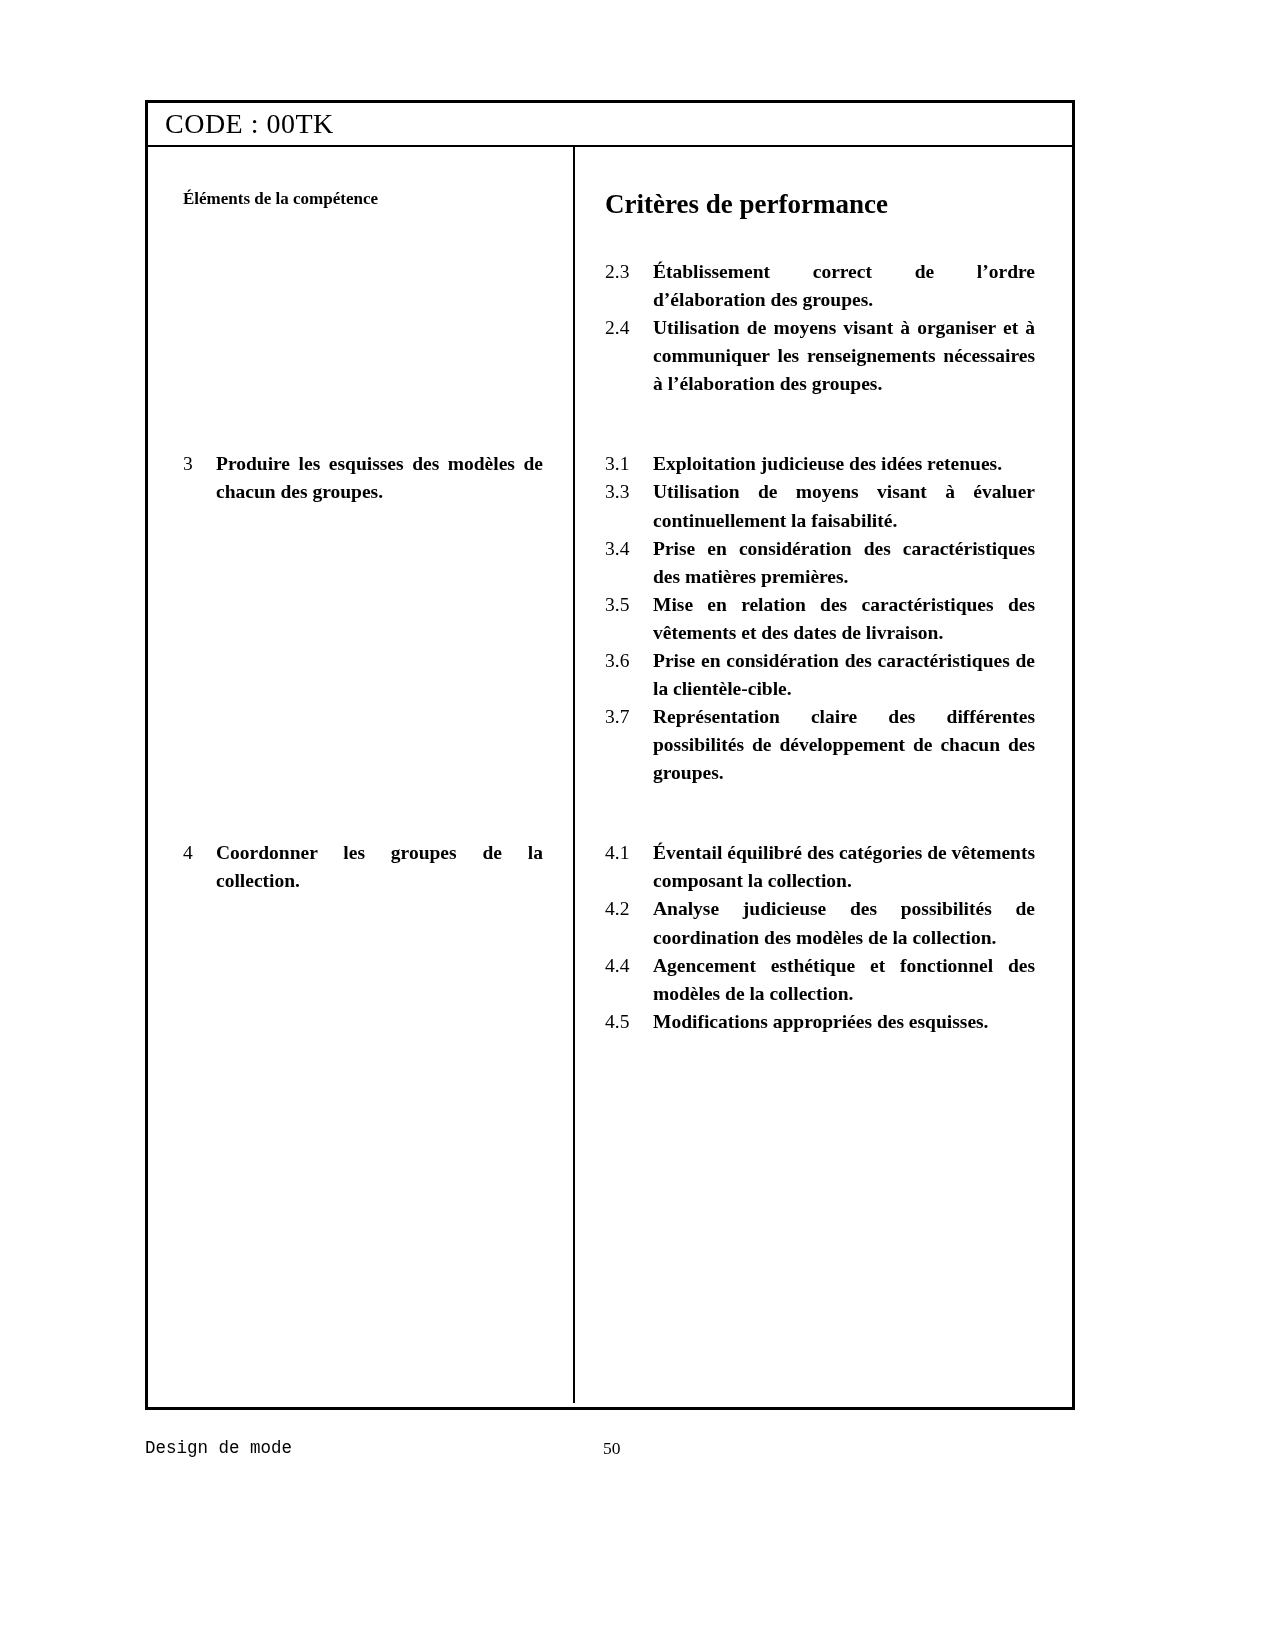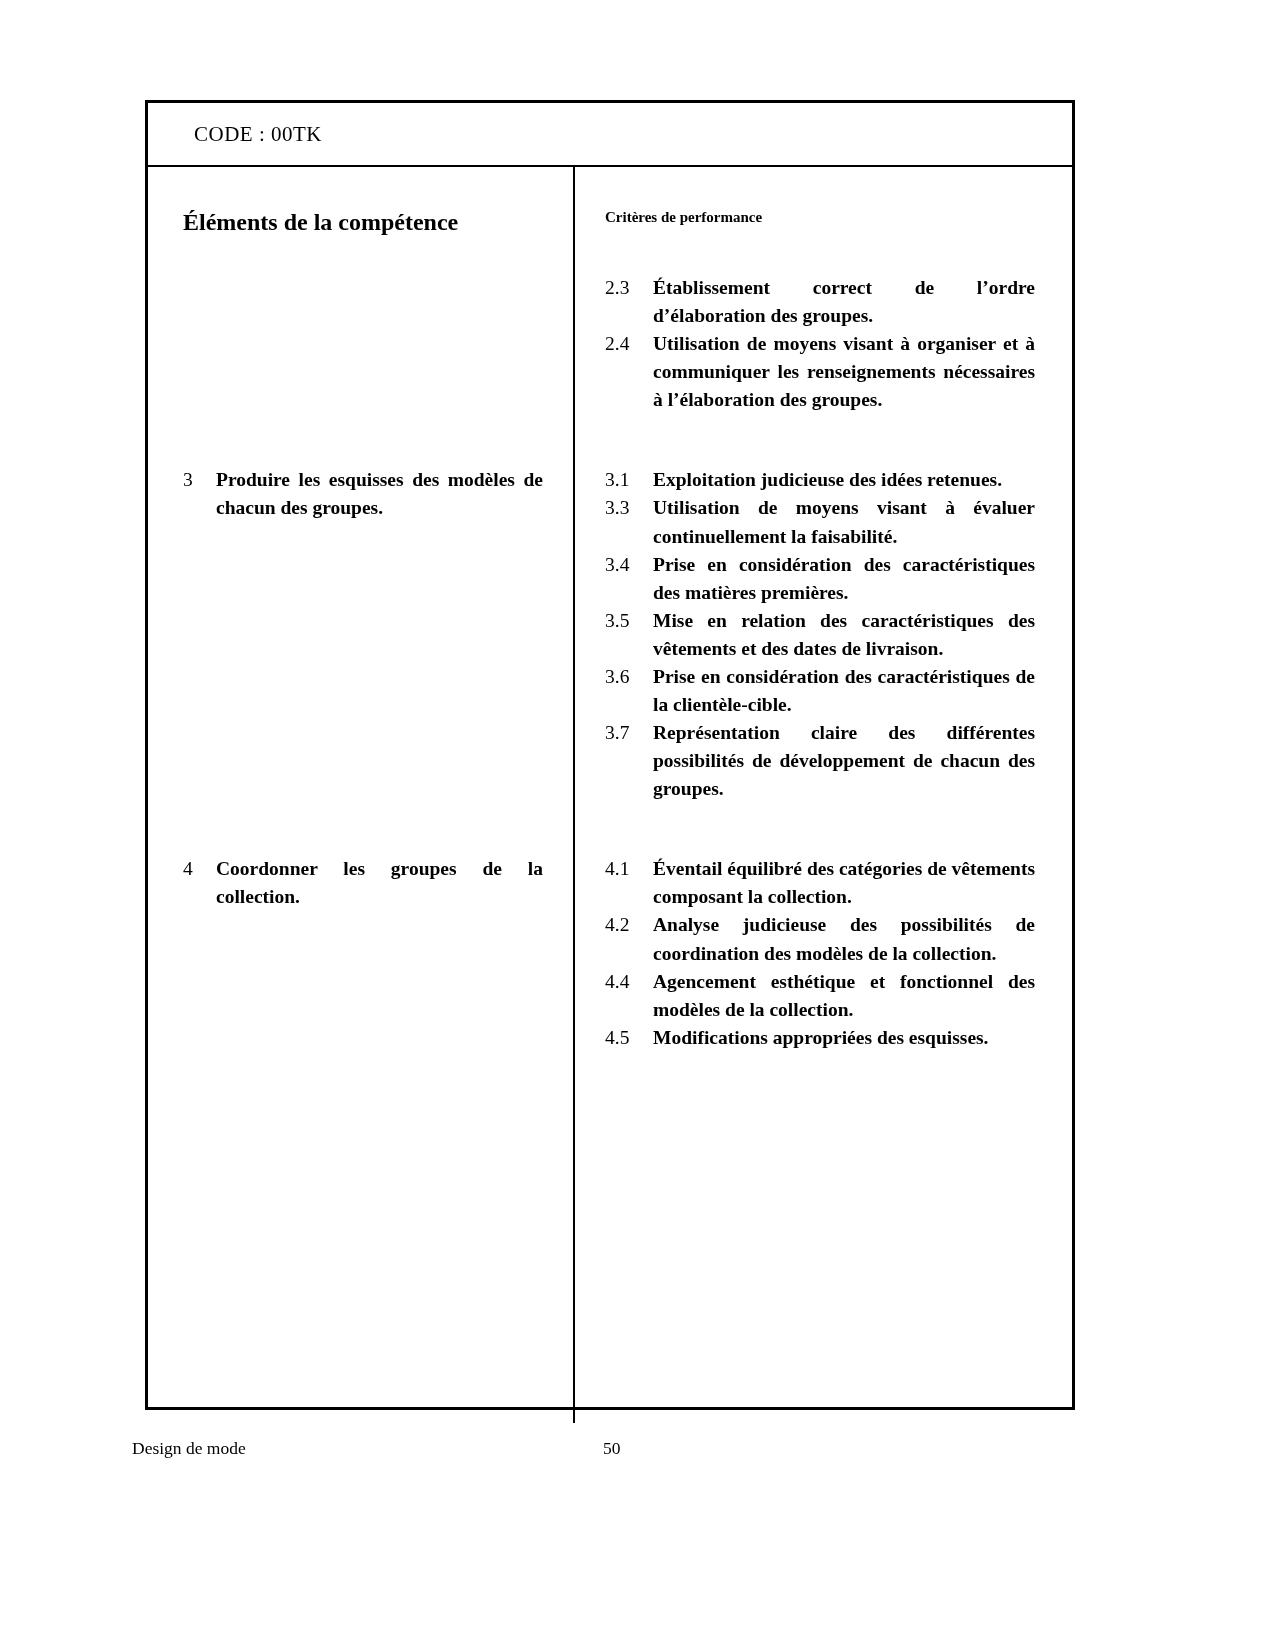--- a/index.html
+++ b/index.html
@@ -19,26 +19,26 @@
   .outer-box {
     position: absolute;
     left: 145px;
     top: 100px;
     width: 930px;
     height: 1310px;
     border: 3px solid #000000;
   }
 
   .code-header {
-    height: 64px;
+    height: 44px;
     display: flex;
     align-items: center;
-    padding-left: 46px;
+    padding-left: 17px;
     border-bottom: 2px solid #000000;
-    font-size: 21px;
+    font-size: 28px;
     letter-spacing: 0.5px;
   }
 
   .table-content {
     position: relative;
     height: calc(100% - 48px);
     overflow: hidden;
   }
 
   .col-divider {
@@ -51,27 +51,27 @@
   }
 
   .hdr-row {
     display: flex;
     margin-top: 42px;
   }
   .hdr-left {
     flex: 0 0 425px;
     padding: 0 30px 0 35px;
     font-weight: bold;
-    font-size: 24px;
+    font-size: 17px;
   }
   .hdr-right {
     flex: 1;
     padding: 0 50px 0 32px;
     font-weight: bold;
-    font-size: 15px;
+    font-size: 27px;
   }
 
   .row {
     display: flex;
   }
   .row.first { margin-top: 38px; }
   .row.gap   { margin-top: 52px; }
 
   .cell-left {
     flex: 0 0 425px;
@@ -97,22 +97,23 @@
 
   .footer {
     position: absolute;
     top: 1438px;
     left: 0;
     width: 1275px;
     font-size: 17.5px;
   }
   .footer .footer-left {
     position: absolute;
-    left: 132px;
+    left: 145px;
     top: 0;
+    font-family: Liberation Mono, monospace;
   }
   .footer .footer-page {
     position: absolute;
     left: 603px;
     top: 0;
   }
 </style>
 </head>
 <body>
 

